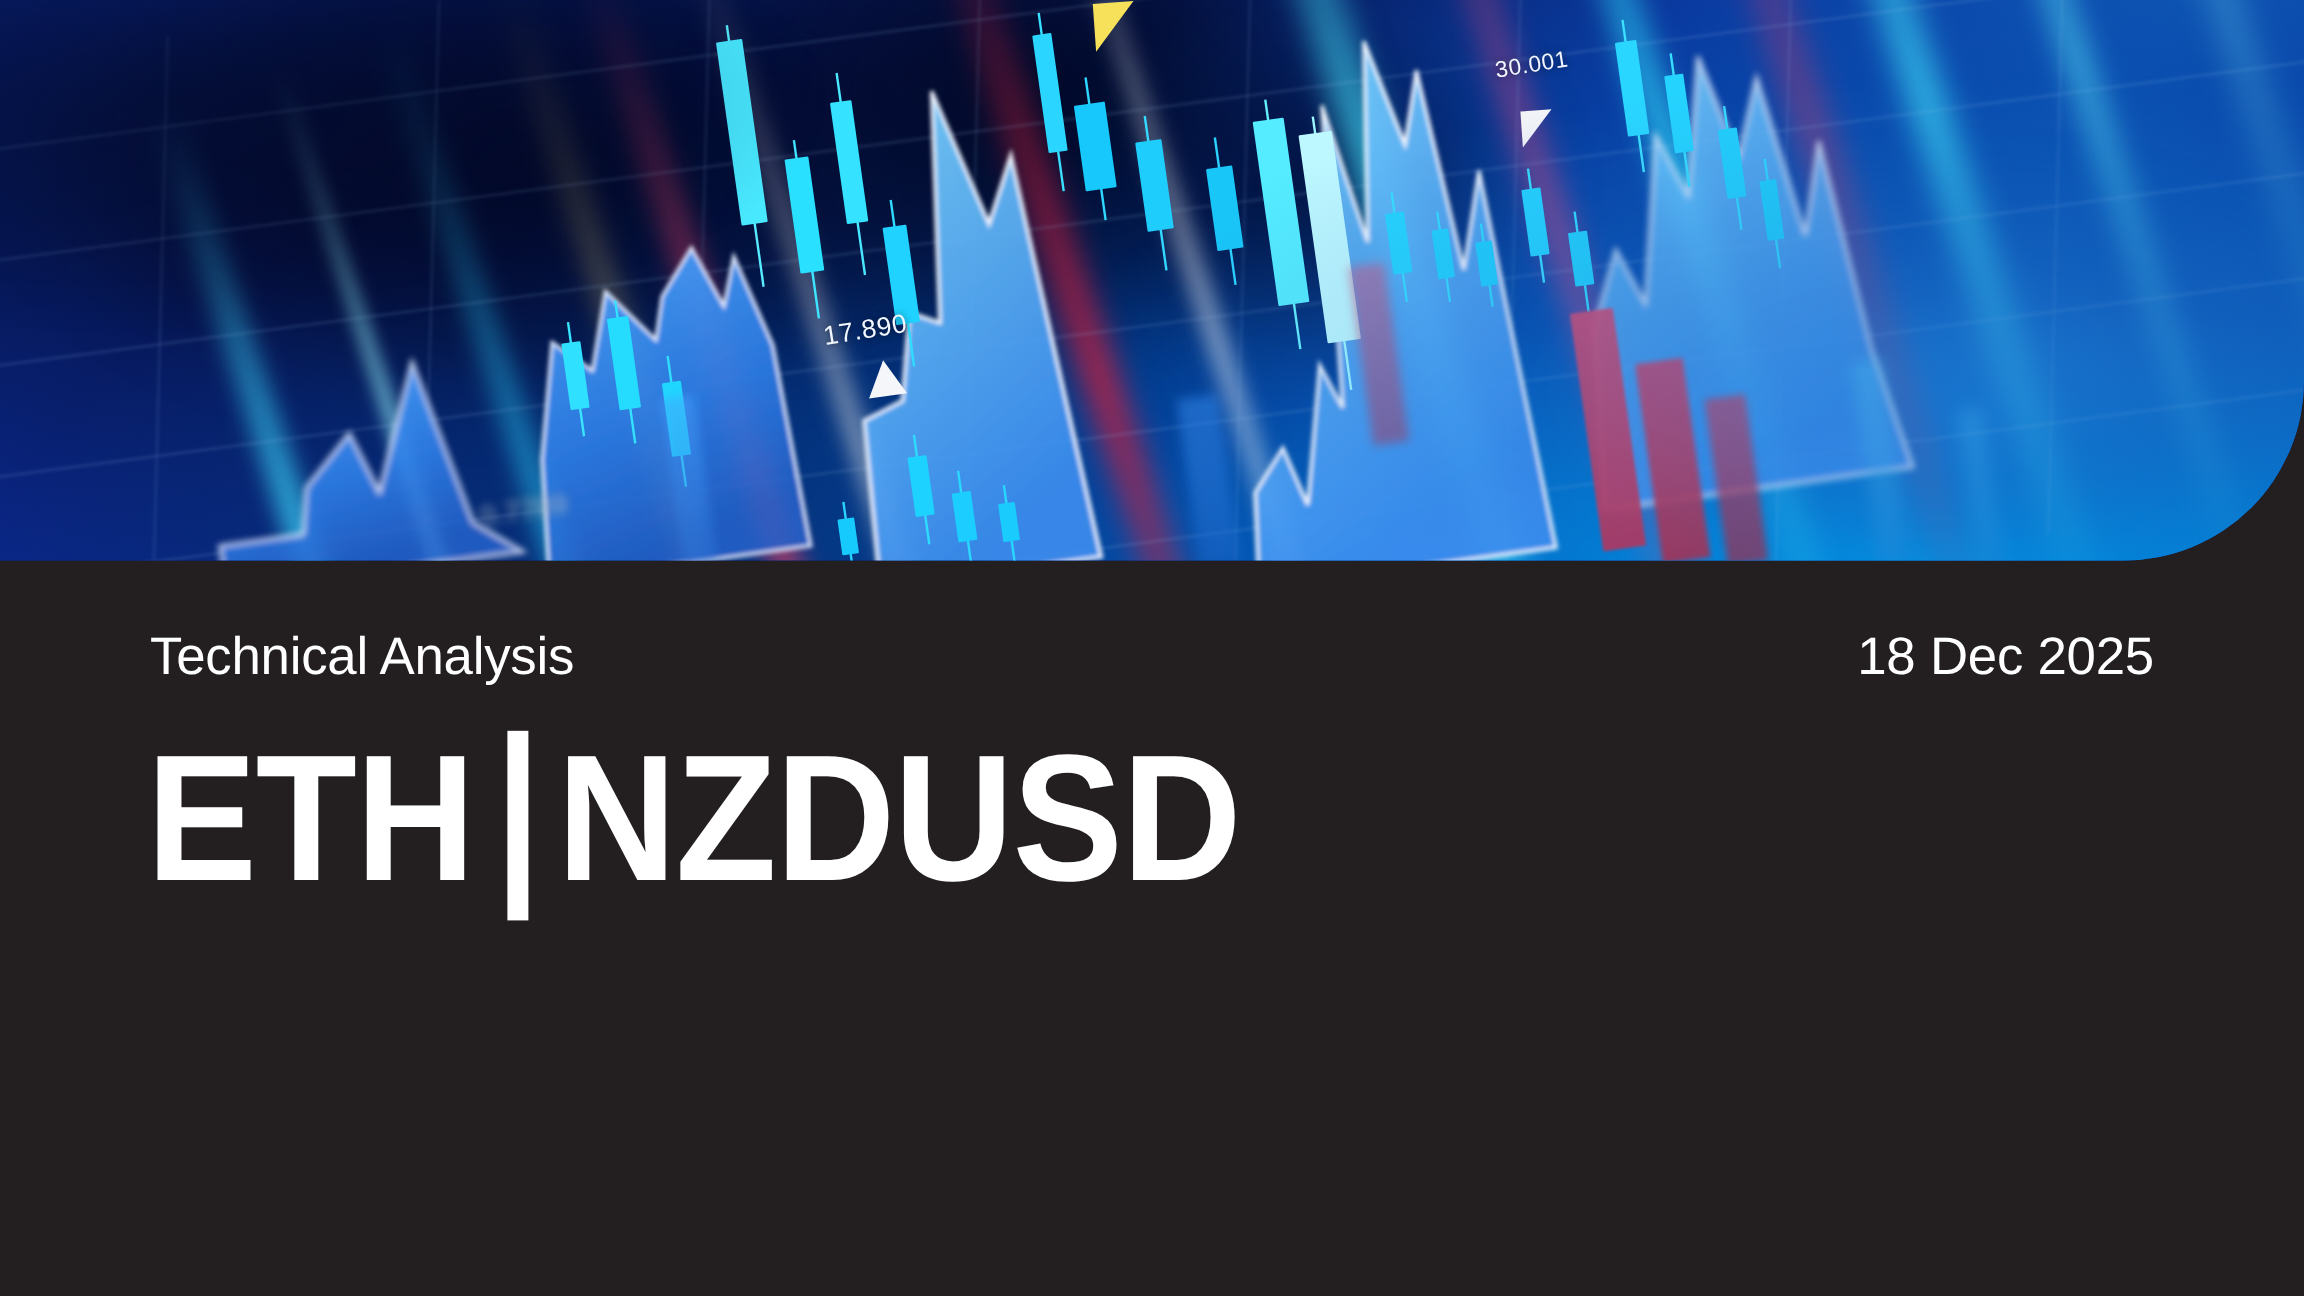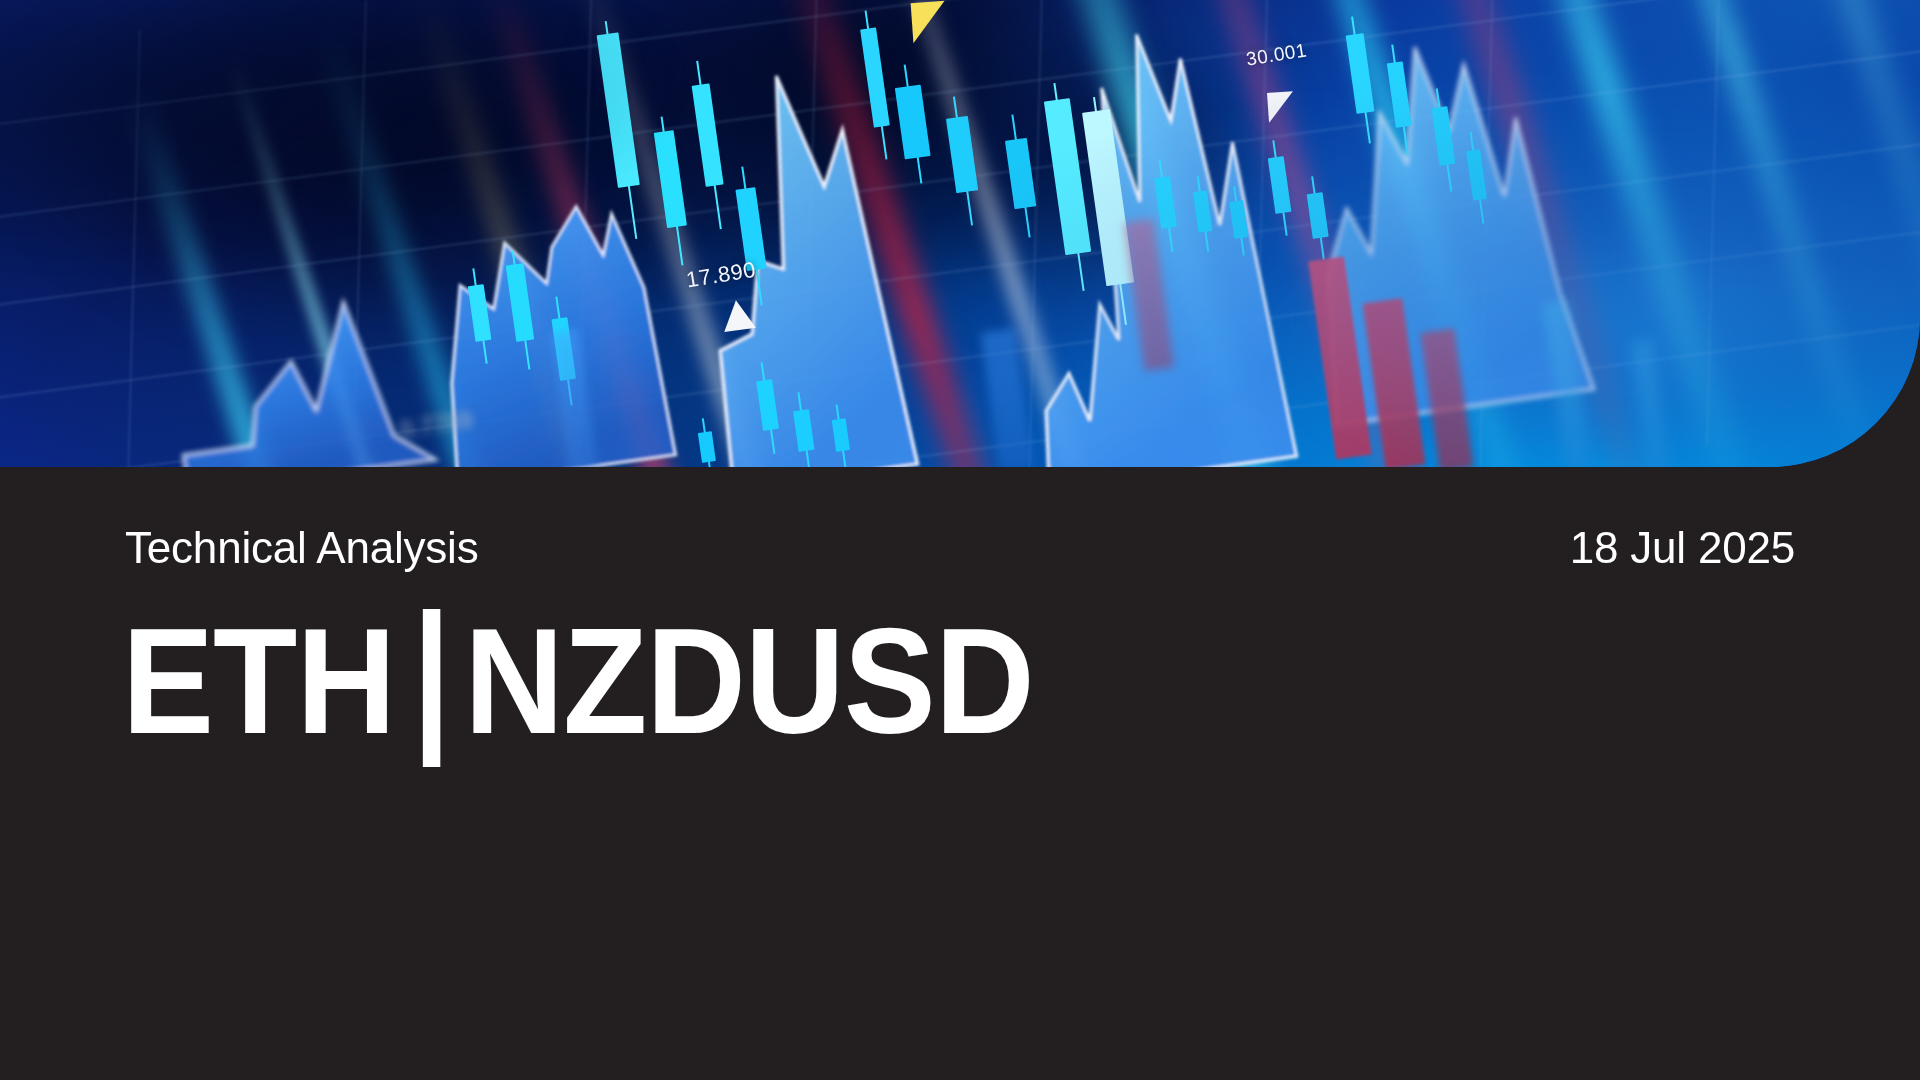--- a/index.html
+++ b/index.html
@@ -394,21 +394,21 @@
       <div class="pricetag" style="left:400px;top:412px;font-size:23px;transform:rotate(-9deg);filter:blur(4px);opacity:.75;color:#cfe0f5;">0.7789</div>
 
       <div class="hero-fog"></div>
     </div>
   </div>
 
   <div class="content">
 
     <div class="meta-row">
       <div class="kicker">Technical Analysis</div>
-      <div class="dateline">18 Jul 2025</div>
+      <div class="dateline">18 Dec 2025</div>
     </div>
 
     <h1 class="headline">
       <span class="sym">ETH</span>
       <span class="sep-bar"></span>
       <span class="sym">NZDUSD</span>
     </h1>
 
   </div>
 

